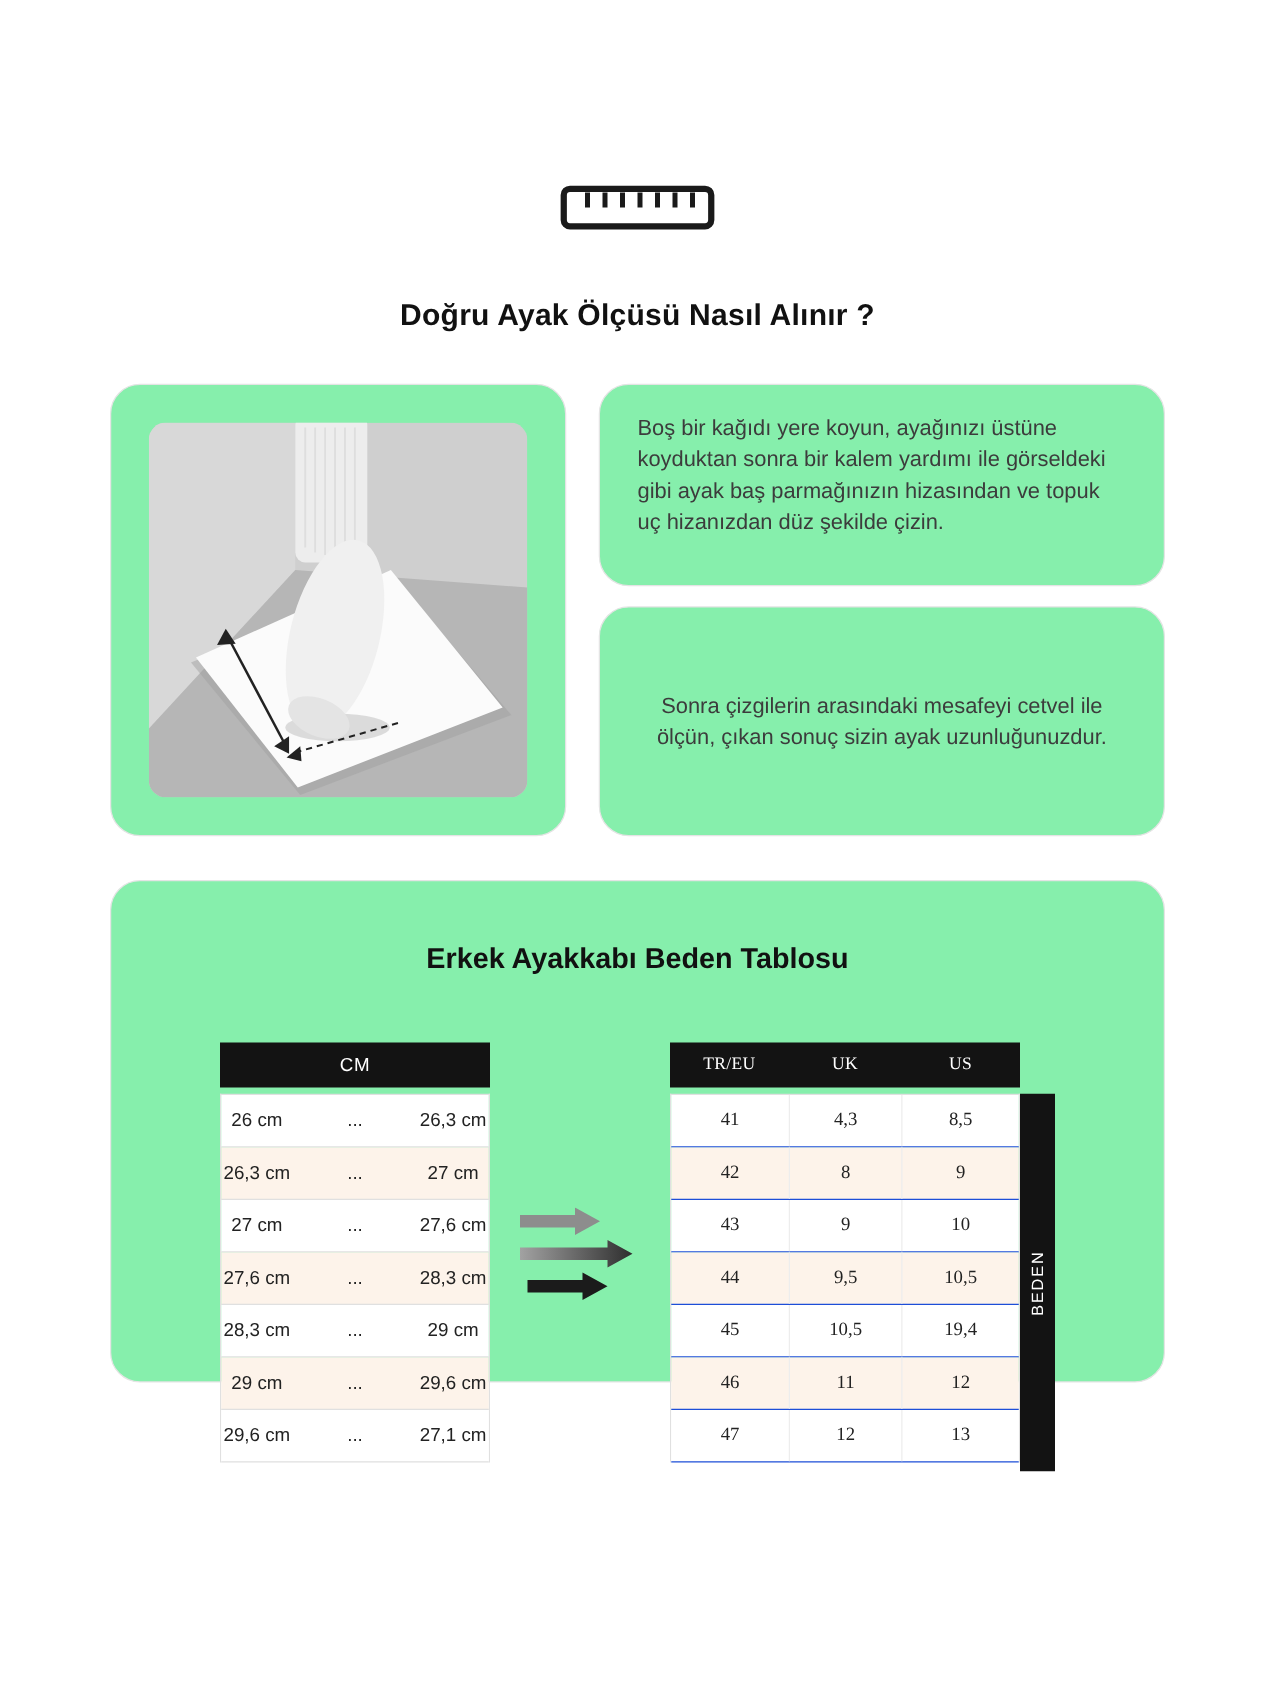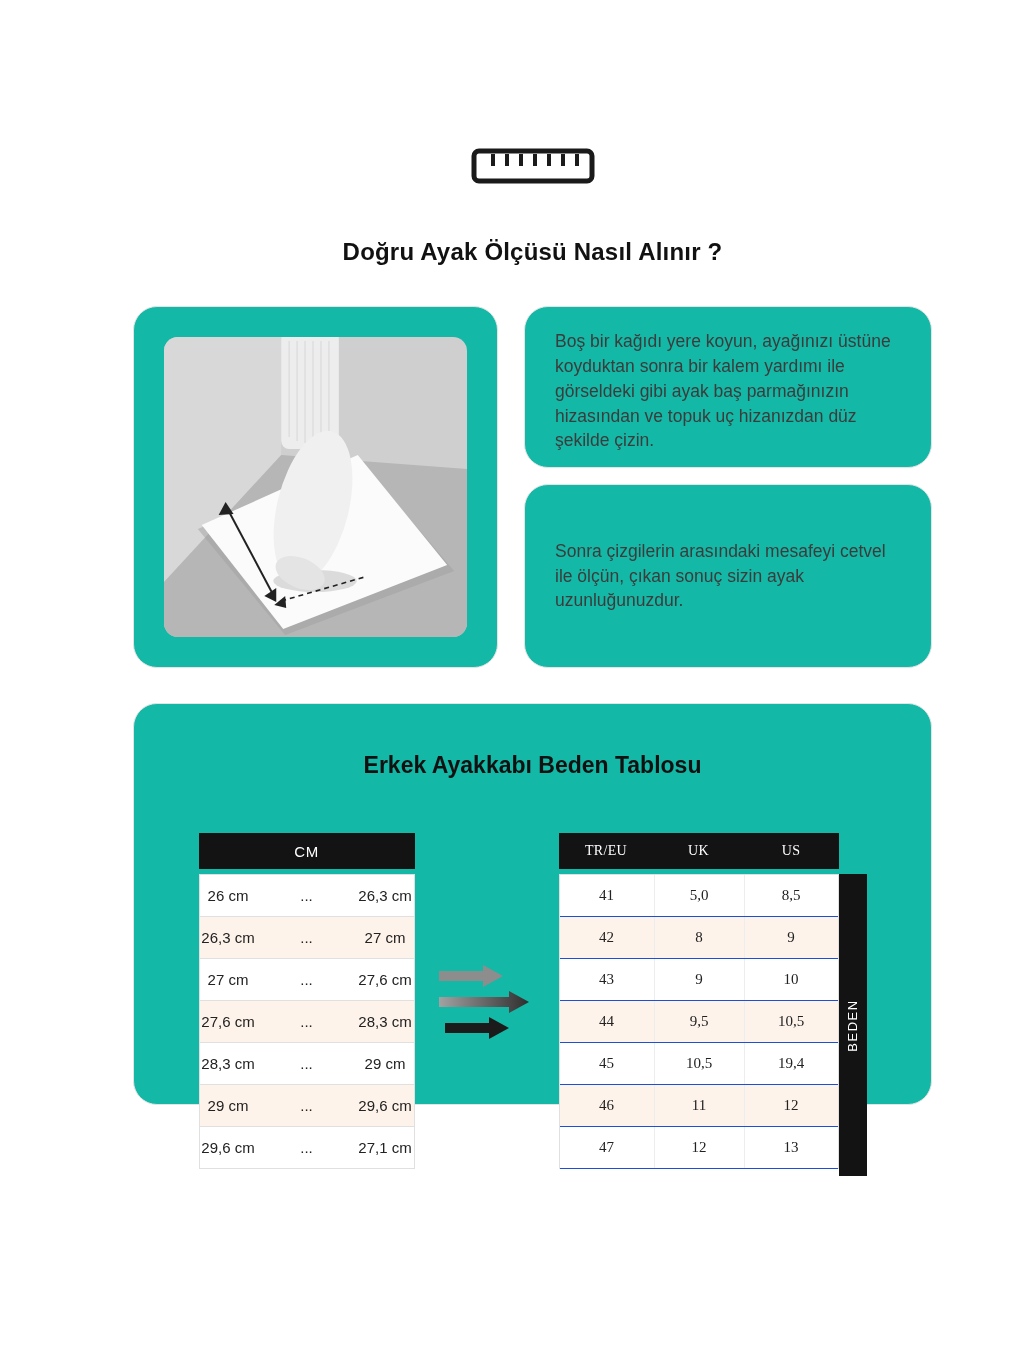--- a/index.html
+++ b/index.html
@@ -5,49 +5,48 @@
   * { box-sizing: border-box; }
   html, body { margin: 0; padding: 0; background: #ffffff; }
   .page {
     position: relative;
     width: 1020px;
     height: 1360px;
     background: #ffffff;
     font-family: "Liberation Sans", sans-serif;
     color: #1d1d1d;
     overflow: hidden;
-    padding-left: 45px;
   }
   .top { text-align: center; padding-top: 146px; }
   .ruler-wrap { display: inline-block; line-height: 0; }
   .main-title {
     margin-top: 48px;
     font-size: 24px;
     font-weight: 700;
     color: #111;
     letter-spacing: 0.2px;
   }
   .cards-row { display: flex; gap: 26px; margin: 40px 88px 0; }
   .card {
     border: 1px solid #e4e4e4;
     border-radius: 24px;
-    background: #14b8a6;
+    background: #86efac;
   }
   .photo-card { width: 365px; height: 362px; flex: 0 0 auto; padding: 30px; }
   .photo { width: 100%; height: 100%; border-radius: 14px; overflow: hidden; }
   .photo svg { display: block; }
   .right-col { flex: 1; display: flex; flex-direction: column; gap: 16px; }
   .text-card {
     padding: 22px 30px;
     font-size: 17.5px;
     line-height: 1.42;
     color: #3c3c3c;
   }
   .text-card.first { height: 162px; }
-  .text-card.second { height: 184px; display: flex; align-items: center; }
+  .text-card.second { height: 184px; display: flex; align-items: center; text-align: center; }
 
   .table-card {
     margin: 35px 88px 0;
     border: 1px solid #e4e4e4;
     border-radius: 24px;
     height: 402px;
     padding-top: 48px;
   }
   .table-title { text-align: center; font-size: 23px; font-weight: 700; color: #111; }
   .tables-row { display: flex; justify-content: center; align-items: flex-start; margin-top: 54px; }
@@ -227,21 +226,21 @@
 
       <div class="size-table">
         <div class="size-head">
           <span>TR/EU</span>
           <span>UK</span>
           <span>US</span>
         </div>
         <div class="rows-box">
           <div class="size-row">
             <span class="size-cell">41</span>
-            <span class="size-cell">5,0</span>
+            <span class="size-cell">4,3</span>
             <span class="size-cell">8,5</span>
           </div>
           <div class="size-row">
             <span class="size-cell">42</span>
             <span class="size-cell">8</span>
             <span class="size-cell">9</span>
           </div>
           <div class="size-row">
             <span class="size-cell">43</span>
             <span class="size-cell">9</span>

